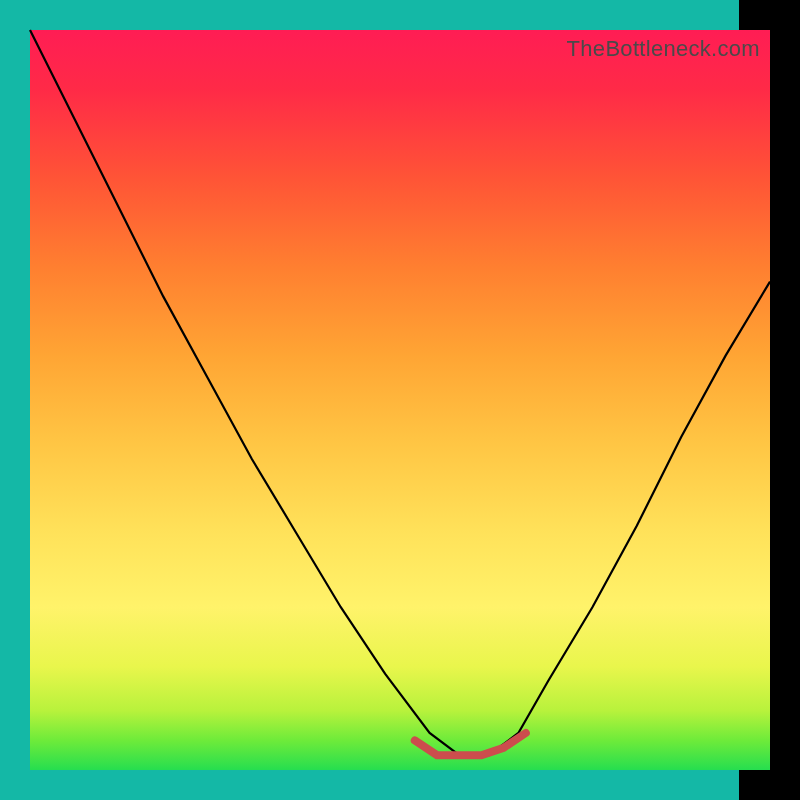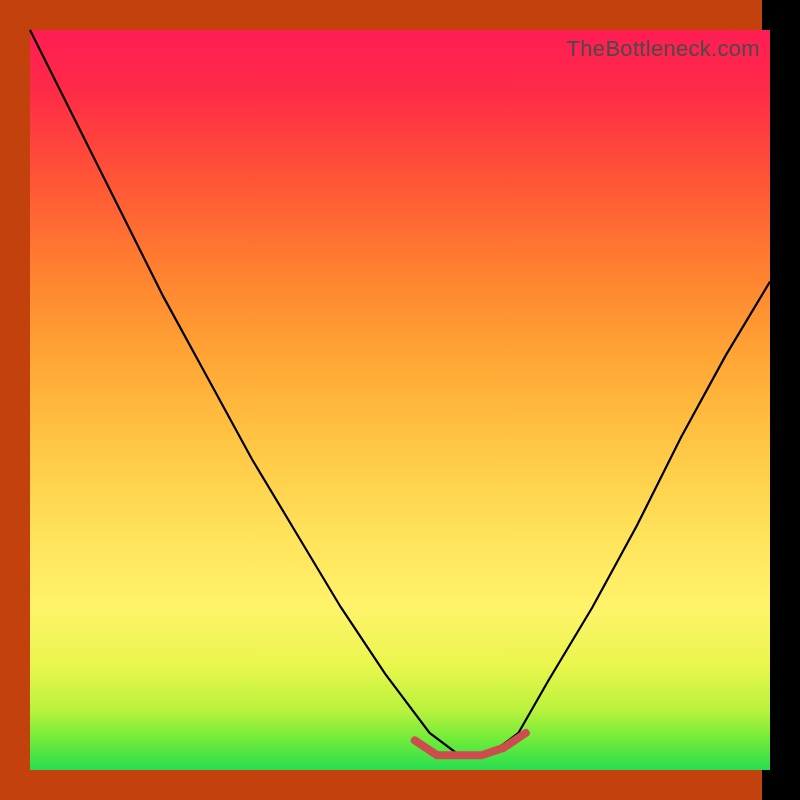--- a/index.html
+++ b/index.html
@@ -8,22 +8,21 @@
     width: 800px;
     height: 800px;
     background: #000;
     overflow: hidden;
     font-family: Arial, Helvetica, sans-serif;
   }
   .frame {
     position: relative;
     width: 739px;
     height: 800px;
-    background: #c2410c;
-    padding-left: 23px;
+    background: #14b8a6;
   }
   .plot {
     position: absolute;
     left: 30px;
     top: 30px;
     width: 740px;
     height: 740px;
     
     background: linear-gradient(to top,
       #26de4f 0%,

